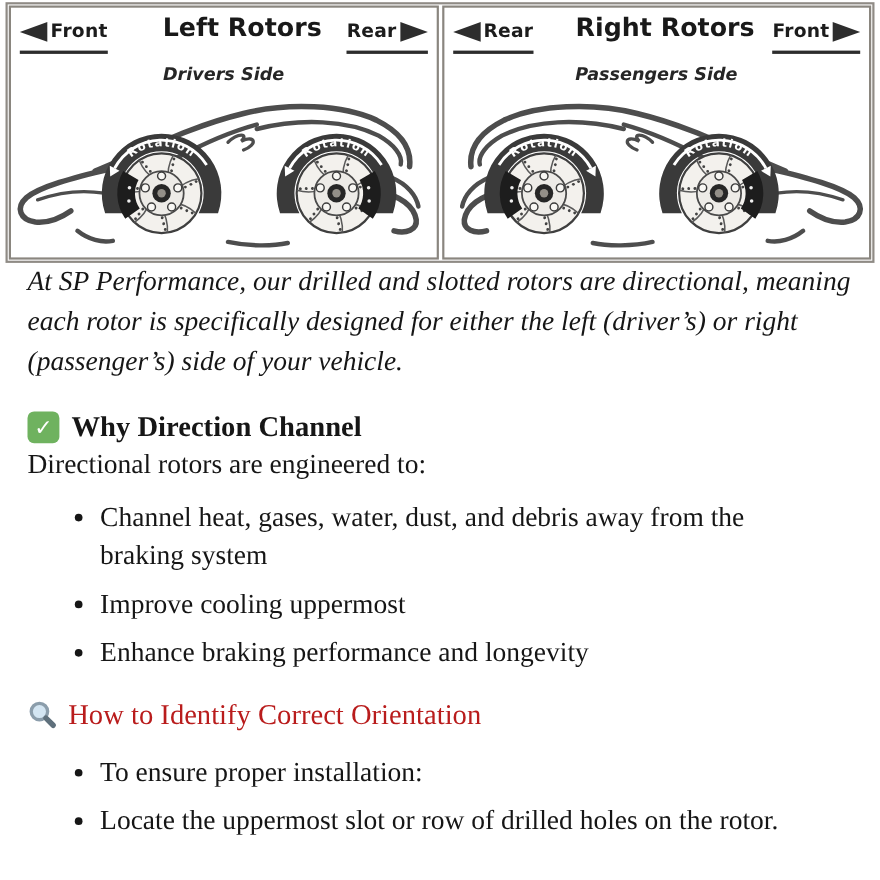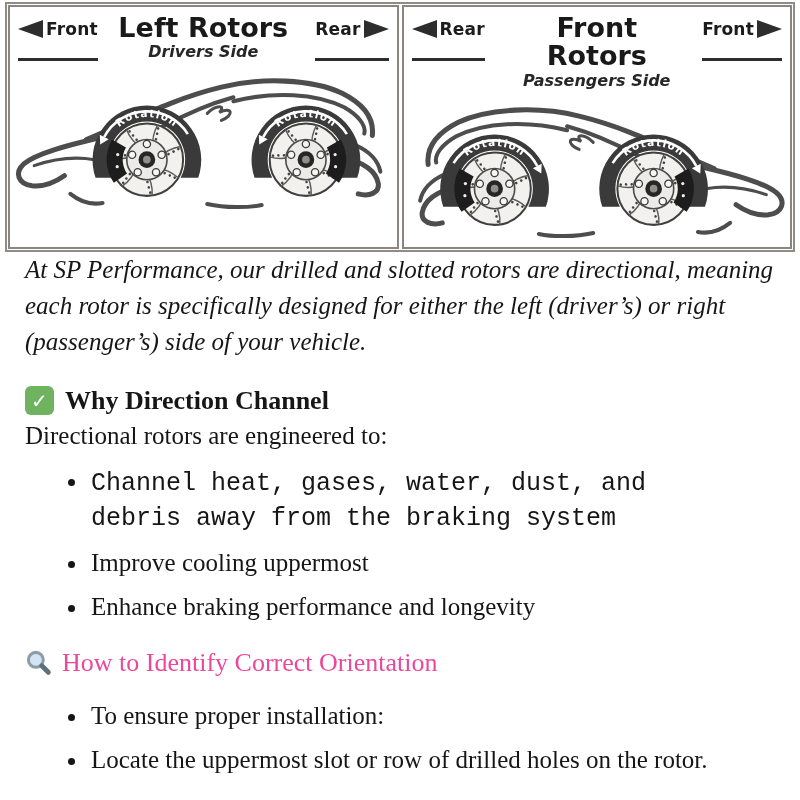--- a/index.html
+++ b/index.html
@@ -8,52 +8,52 @@
   body { height: 800px; overflow: hidden; }
 
   
   .diagram { display: flex; gap: 3px; margin: 2px 5px 0 5px;
     border: 2px solid #8f8b85; background: #ffffff; padding: 1px; }
   .panel { flex: 1 1 0; border: 2px solid #8a867f; background: #ffffff; overflow: hidden; }
   .panel-header { display: grid; grid-template-columns: 96px 1fr 96px;
     align-items: start; padding: 7px 8px 0 8px;
     font-family: "DejaVu Sans", "Liberation Sans", sans-serif; }
   .dir { display: inline-flex; align-items: center; gap: 3px;
-    border-bottom: 3px solid #2d2d2d; padding-bottom: 19px; margin-top: 5px; }
+    border-bottom: 3px solid #2d2d2d; padding-bottom: 7px; margin-top: 5px; }
   .dir-left  { justify-self: start; }
   .dir-right { justify-self: end; }
   .dir-text { font-weight: bold; font-size: 17px; color: #1c1c1c; letter-spacing: 0.2px; }
   .tri { width: 0; height: 0; border-top: 9px solid transparent; border-bottom: 9px solid transparent; }
   .tri-left  { border-right: 25px solid #2d2d2d; }
   .tri-right { border-left: 25px solid #2d2d2d; }
   .titles { text-align: center; }
-  .panel-title { font-size: 27px; font-weight: bold; color: #191919; line-height: 1.05; }
-  .panel-subtitle { font-size: 16px; font-weight: bold; font-style: italic; color: #262626; }
+  .panel-title { font-size: 23px; font-weight: bold; color: #191919; line-height: 1.05; text-align: right; }
+  .panel-subtitle { font-size: 16px; font-weight: bold; font-style: italic; color: #262626; margin-top: 20px; }
   .car-svg { display: block; width: 100%; height: auto; }
   .rot { font: bold 10.5px "DejaVu Sans", sans-serif; fill: #ffffff;
     letter-spacing: 1.2px; text-anchor: middle; }
   .arrow-line { stroke: #ffffff; stroke-width: 2.6; fill: none; }
   .arrow-head { fill: #ffffff; }
 
   
   main { padding: 0 25px; }
   .intro { font-size: 25px; line-height: 1.44; max-width: 758px; font-style: italic; }
   .h-why { display: flex; align-items: center; gap: 11px; margin-top: 26px;
     font-size: 26px; font-weight: bold; }
   .check-box { width: 29px; height: 29px; border-radius: 6px; background: #6fb25f;
     display: inline-flex; align-items: center; justify-content: center; flex: 0 0 auto; }
   .check-glyph { color: #ffffff; font-family: "DejaVu Sans", sans-serif;
     font-weight: bold; font-size: 20px; line-height: 1; }
   .lead { margin-top: 6px; font-size: 25px; }
   ul { margin-top: 16px; padding-left: 64px; list-style: disc outside; }
   li { font-size: 25px; line-height: 1.4; margin-bottom: 9px; padding-left: 2px; }
   .list-why { max-width: 724px; }
-  .list-why .wrap-item { max-width: 640px; font-family: Liberation Mono, monospace; }
+  .list-why .wrap-item { max-width: 640px; }
   .h-identify { display: flex; align-items: center; gap: 9px; margin-top: 24px;
-    font-size: 26px; font-weight: normal; color: #ec4899; }
+    font-size: 26px; font-weight: normal; color: #b91c1c; }
   .mag-svg { width: 28px; height: 28px; flex: 0 0 auto; }
   .list-identify { margin-top: 20px; max-width: 736px; }
 </style>
 </head>
 <body>
 
 <div class="diagram">
 
   <section class="panel">
     <div class="panel-header">
@@ -153,21 +153,21 @@
     </svg>
   </section>
 
   <section class="panel">
     <div class="panel-header">
       <div class="dir dir-left">
         <span class="tri tri-left"></span>
         <span class="dir-text">Rear</span>
       </div>
       <div class="titles">
-        <div class="panel-title">Front Rotors</div>
+        <div class="panel-title">Right Rotors</div>
         <div class="panel-subtitle">Passengers Side</div>
       </div>
       <div class="dir dir-right">
         <span class="dir-text">Front</span>
         <span class="tri tri-right"></span>
       </div>
     </div>
 
     <svg class="car-svg" viewBox="0 0 384 156">
       <g transform="translate(384,0) scale(-1,1)" stroke="#4d4d4d" stroke-width="5" fill="none" stroke-linecap="round">

